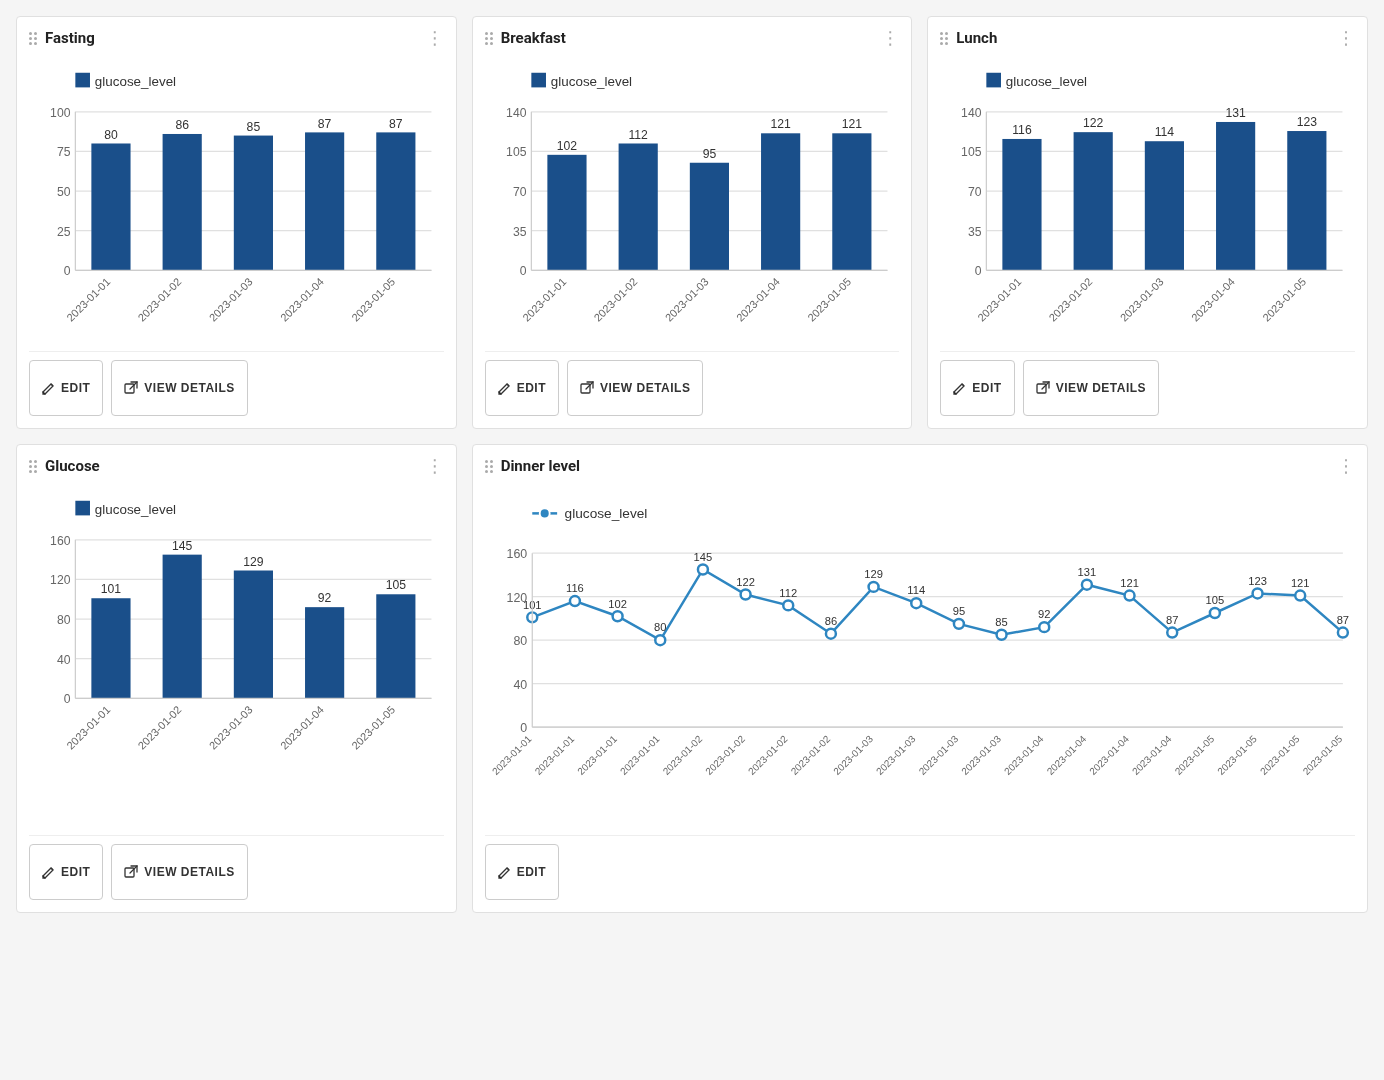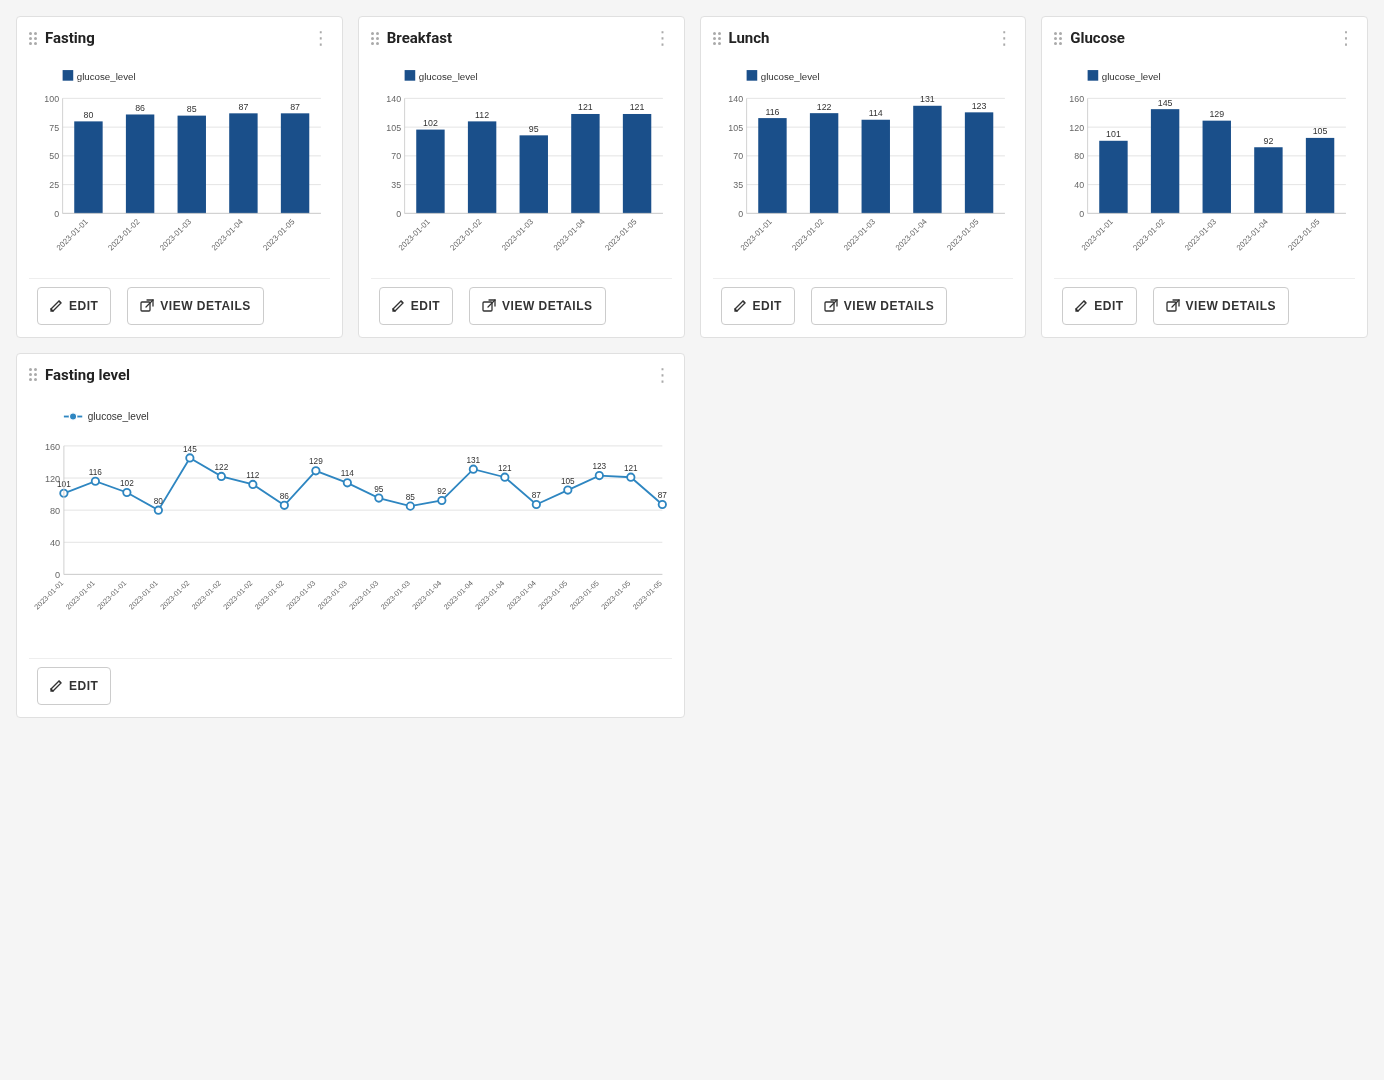--- a/index.html
+++ b/index.html
@@ -3,21 +3,21 @@
   <meta charset="utf-8">
   <style>
     * { box-sizing: border-box; margin: 0; padding: 0; }
     body {
       font-family: -apple-system, BlinkMacSystemFont, 'Segoe UI', Roboto, sans-serif;
       background: #f5f5f5;
       padding: 16px;
     }
     .grid {
       display: grid;
-      grid-template-columns: 1fr 1fr 1fr 1fr;
+      grid-template-columns: 1fr 1fr 1fr;
       grid-template-rows: auto auto;
       gap: 15px;
     }
     .card {
       background: #fff;
       border: 1px solid #e0e0e0;
       border-radius: 4px;
       padding: 12px;
       display: flex;
       flex-direction: column;
@@ -70,32 +70,31 @@
     }
     .card-footer {
       display: flex;
       gap: 8px;
       margin-top: 8px;
       padding-top: 8px;
       border-top: 1px solid #eee;
     }
     .btn {
       display: flex;
-      align-items: flex-start;
+      align-items: flex-end;
       gap: 6px;
-      padding: 11px 12px;
+      padding: 20px 12px;
       border: 1px solid #ccc;
       border-radius: 4px;
       background: #fff;
       cursor: pointer;
       font-size: 12px;
       font-weight: 600;
       color: #333;
       letter-spacing: 0.5px;
-      margin-left: 8px;
     }
     svg text { font-family: -apple-system, BlinkMacSystemFont, 'Segoe UI', sans-serif; }
   </style>
 </head>
 <body>
 
 <div class="grid">
 <div class="card">
     <div class="card-header">
       <div class="card-title-area">
@@ -402,21 +401,21 @@
             </span>
     <span>
               <i></i>
               <i></i>
             </span>
     <span>
               <i></i>
               <i></i>
             </span>
   </div>
-        <span class="card-title">Fasting level</span>
+        <span class="card-title">Dinner level</span>
       </div>
       <span class="card-menu">⋮</span>
     </div>
     <div class="chart-area">
       <svg width="100%" viewBox="0 0 700 260">
           <line x1="38" y1="18" x2="58" y2="18" stroke="#2e86c1" stroke-width="2"></line>
           <circle cx="48" cy="18" r="4" fill="#2e86c1" stroke="white" stroke-width="1.5"></circle>
           <text x="64" y="22" font-size="11" fill="#333">glucose_level</text>
           <line x1="38" y1="190" x2="690" y2="190" stroke="#e0e0e0" stroke-width="1"></line>
           <text x="34" y="194" font-size="10" fill="#666" text-anchor="end">0</text>

